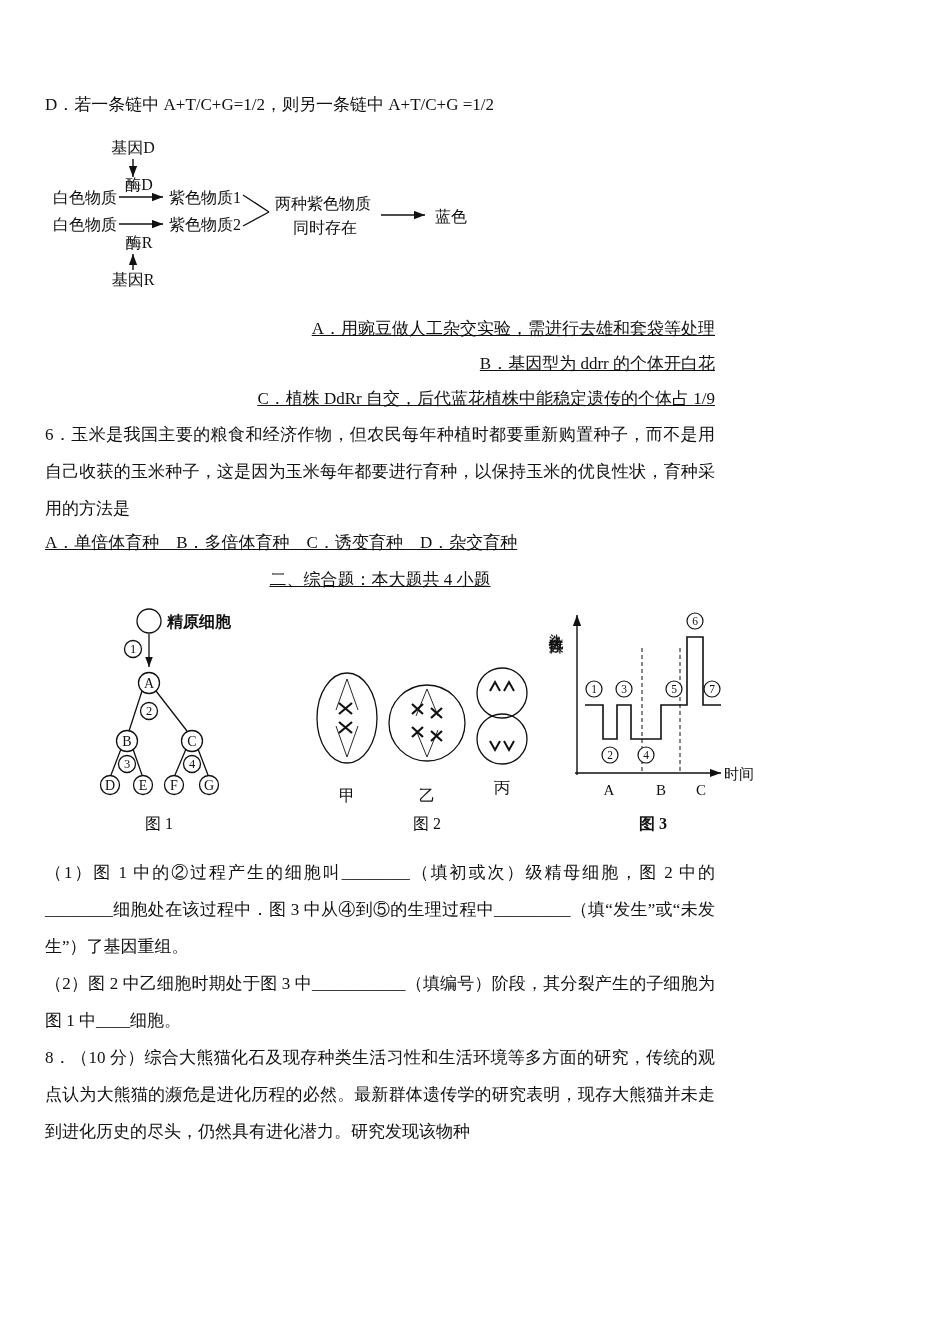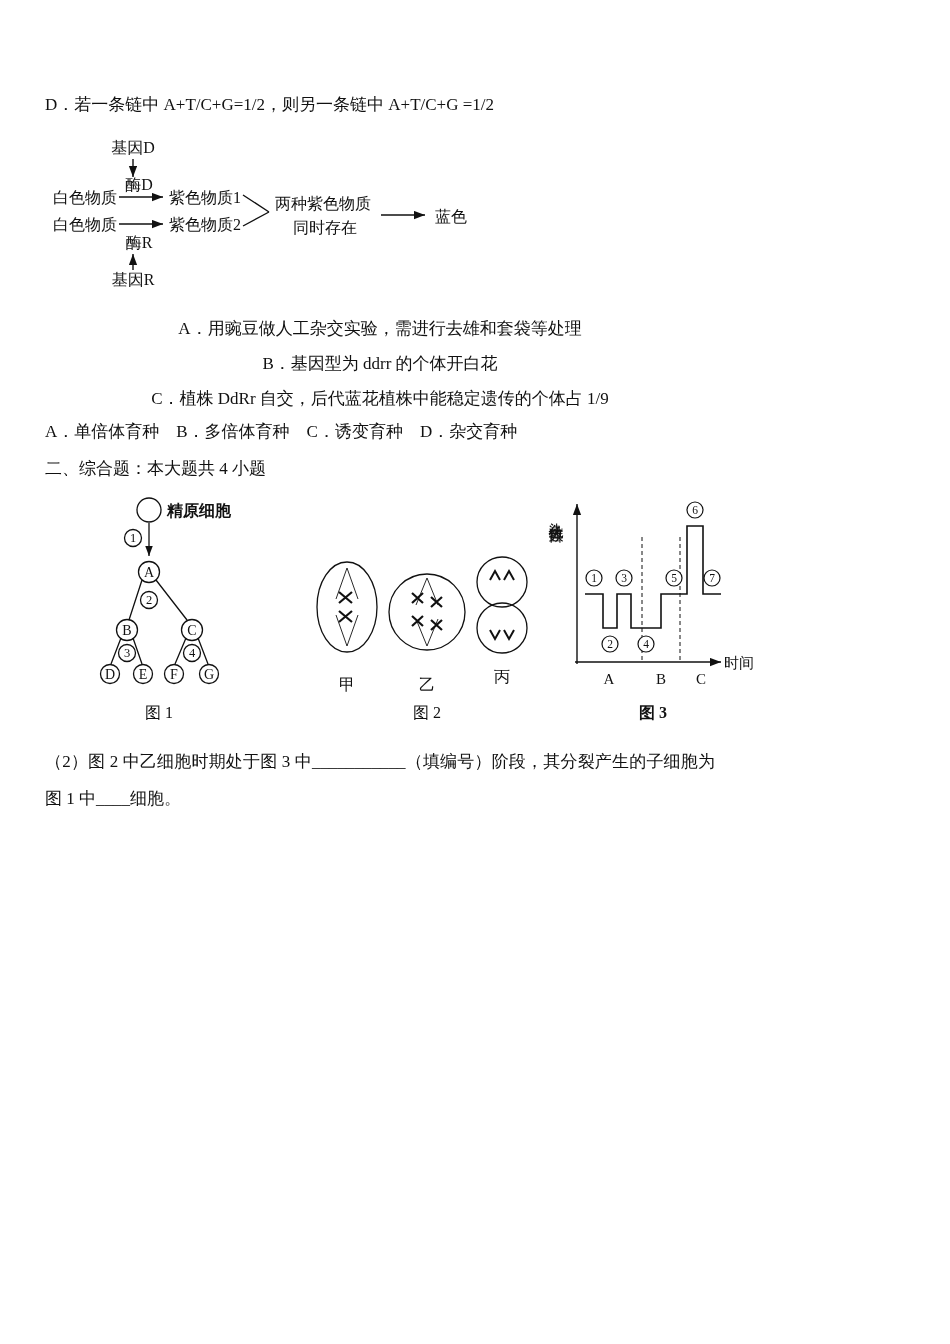--- a/index.html
+++ b/index.html
@@ -8,23 +8,23 @@
     width: 760px;
     min-height: 1344px;
     padding: 86px 45px 24px 45px;
     font-family: "Liberation Serif", "DejaVu Serif", serif;
     font-size: 17px;
     color: #111;
     background: #fff;
   }
   p { margin: 0; }
   .t  { line-height: 37px; text-align: justify; }
-  .opt { line-height: 35px; text-align: center; }
-  .tight { line-height: 31px; }
-  .mt-sm { margin-top: 6px; }
+  .opt { line-height: 35px; text-align: right; text-decoration: underline; }
+  .tight { line-height: 31px; text-decoration: underline; }
+  .mt-sm { margin-top: 6px; text-align: center; }
   .fig { display: block; }
   .fig5 { margin: 10px 0 18px 2px; }
   .fig7 { margin: 8px 0 16px 52px; }
   svg text { font-family: "Liberation Serif", "DejaVu Serif", serif; }
 </style>
 </head>
 <body>
 
 <div class="page">
 
@@ -57,20 +57,21 @@
       <line x1="86" y1="137" x2="86" y2="121" marker-end="url(#arr5)"></line>
       <path d="M196,62 L222,79 M196,93 L222,79"></path>
       <line x1="334" y1="82" x2="378" y2="82" marker-end="url(#arr5)"></line>
     </g>
   </svg>
 
   <p class="opt">A．用豌豆做人工杂交实验，需进行去雄和套袋等处理</p>
   <p class="opt">B．基因型为 ddrr 的个体开白花</p>
   <p class="opt">C．植株 DdRr 自交，后代蓝花植株中能稳定遗传的个体占 1/9</p>
 
+  <p class="t">6．玉米是我国主要的粮食和经济作物，但农民每年种植时都要重新购置种子，而不是用自己收获的玉米种子，这是因为玉米每年都要进行育种，以保持玉米的优良性状，育种采用的方法是</p>
   <p class="tight">A．单倍体育种　B．多倍体育种　C．诱变育种　D．杂交育种</p>
 
   <p class="tight mt-sm">二、综合题：本大题共 4 小题</p>
 
 
   <svg class="fig fig7" width="660" height="235" viewBox="0 0 660 235">
     <defs>
       <marker id="arr7" markerWidth="9" markerHeight="8" refX="8" refY="3" orient="auto">
         <path d="M0,0 L8,3 L0,6 Z" fill="#111"></path>
       </marker>
@@ -167,16 +168,18 @@
     <g font-size="15" fill="#111">
       <text x="459" y="18" style="writing-mode: vertical-rl; letter-spacing: 2px;">染色体数目</text>
       <text x="627" y="176">时间</text>
       <text x="512" y="192" text-anchor="middle">A</text>
       <text x="564" y="192" text-anchor="middle">B</text>
       <text x="604" y="192" text-anchor="middle">C</text>
       <text x="556" y="226" font-size="16" text-anchor="middle" font-weight="bold">图 3</text>
     </g>
   </svg>
 
+  <p class="t">（1）图 1 中的②过程产生的细胞叫________（填初或次）级精母细胞，图 2 中的________细胞处在该过程中．图 3 中从④到⑤的生理过程中_________（填“发生”或“未发生”）了基因重组。</p>
   <p class="t">（2）图 2 中乙细胞时期处于图 3 中___________（填编号）阶段，其分裂产生的子细胞为图 1 中____细胞。</p>
 
+  <p class="t">8．（10 分）综合大熊猫化石及现存种类生活习性和生活环境等多方面的研究，传统的观点认为大熊猫的濒危是进化历程的必然。最新群体遗传学的研究表明，现存大熊猫并未走到进化历史的尽头，仍然具有进化潜力。研究发现该物种</p>
 
 </div>
 
 </body></html>

